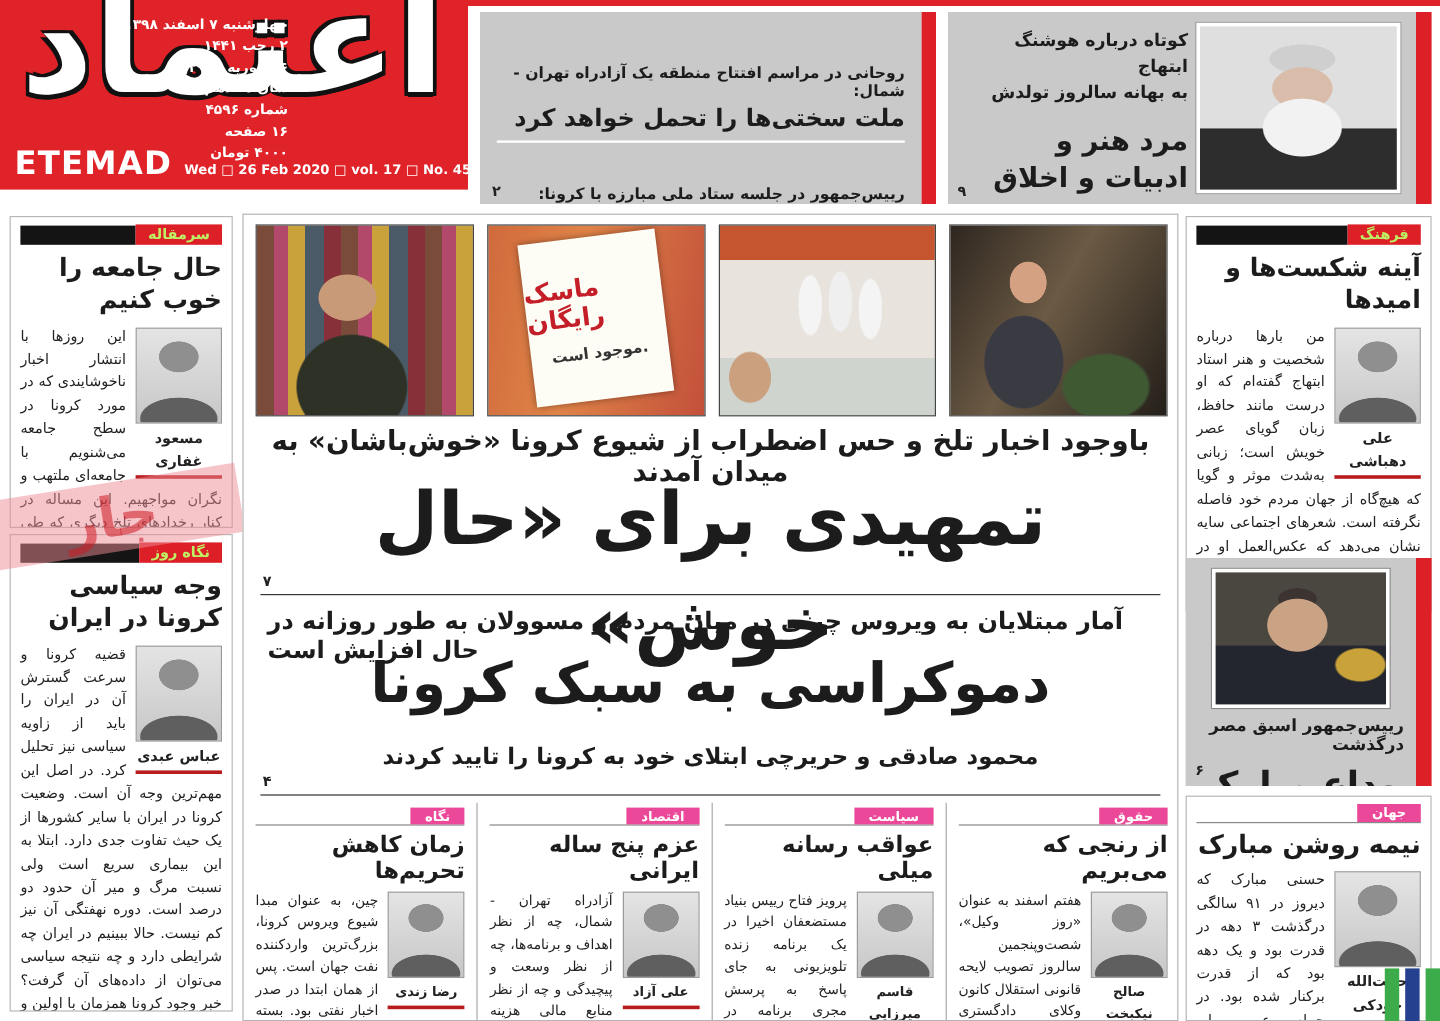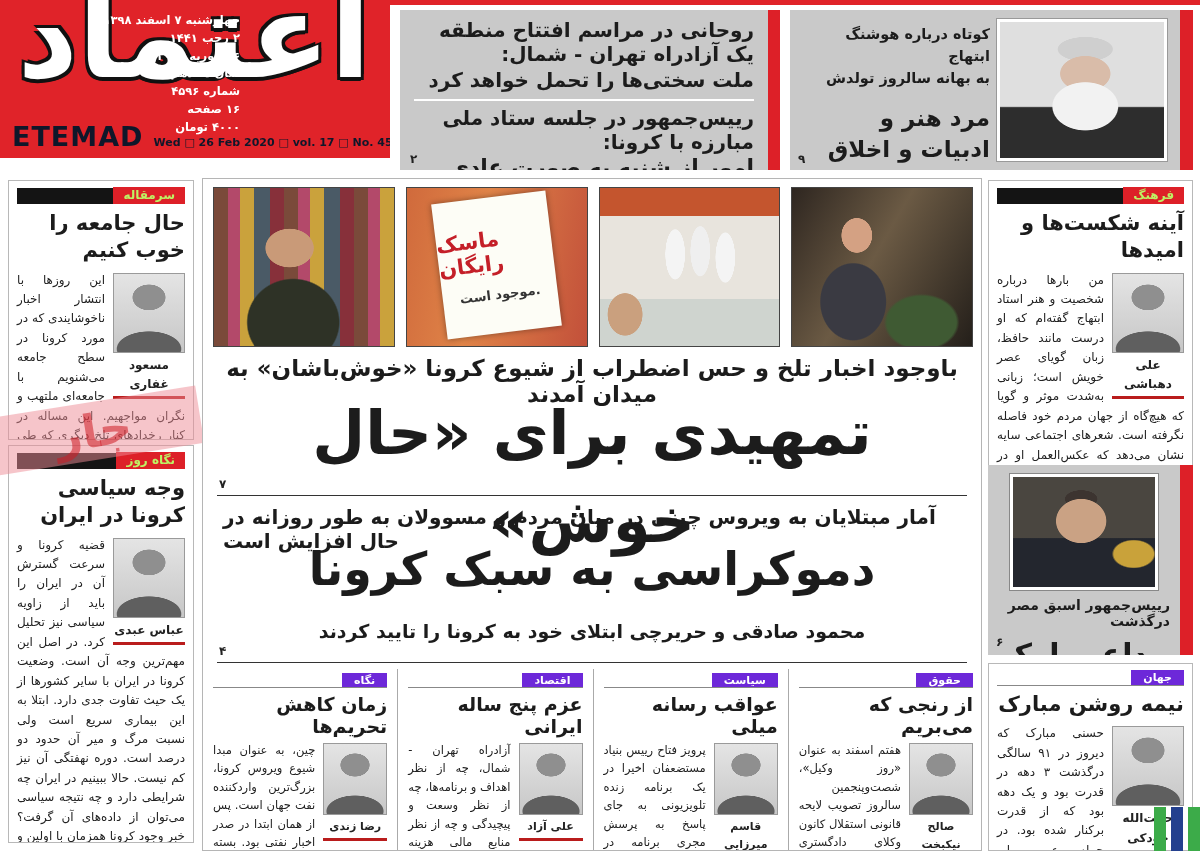--- a/index.html
+++ b/index.html
@@ -10,31 +10,31 @@
   .rtl{direction:rtl;}
   .red-bar-v{background:#dd2028;}
 
   
   .masthead{left:0;top:0;width:390px;height:158px;background:#e02329;overflow:hidden;}
   .logo-fa{position:absolute;left:-6px;top:-28px;width:400px;text-align:center;
            font-size:118px;font-weight:900;color:#fff;line-height:1.1;
            text-shadow:3px 3px 0 #111,-3px -3px 0 #111,3px -3px 0 #111,-3px 3px 0 #111,0 4px 0 #111;}
   .mast-dates{position:absolute;right:150px;top:12px;width:150px;text-align:right;
               color:#fff;font-size:11.5px;line-height:1.55;font-weight:bold;}
-  .mast-bottom{position:absolute;left:12px;bottom:6px;width:370px;color:#0f172a;display:flex;align-items:baseline;gap:10px;}
+  .mast-bottom{position:absolute;left:12px;bottom:6px;width:370px;color:#ffffff;display:flex;align-items:baseline;gap:10px;}
   .logo-en{font-size:27px;font-weight:900;letter-spacing:1px;}
   .info-en{font-size:11px;font-weight:bold;white-space:nowrap;}
 
   .topline{left:0;top:0;width:1200px;height:5px;background:#e02329;}
 
   
   .graybox{background:#c9c9c9;overflow:hidden;}
   .tc-box{left:400px;top:10px;width:368px;height:160px;padding:8px 14px;}
   .tc-red{left:768px;top:10px;width:12px;height:160px;}
-  .tc-kicker{font-size:20px;font-weight:bold;text-align:right;}
+  .tc-kicker{font-size:13px;font-weight:bold;text-align:right;margin-top:36px;}
   .tc-head1{font-size:20px;font-weight:900;text-align:right;margin-top:2px;line-height:1.2;}
   .tc-div{border-top:2px solid #fff;margin:7px 0 5px;}
   .tc-head2{font-size:22px;font-weight:900;text-align:right;margin-top:1px;}
   .pg-num{font-size:12px;font-weight:bold;color:#222;}
   .tc-pg{position:absolute;left:10px;bottom:4px;}
 
   .tr-box{left:790px;top:10px;width:390px;height:160px;padding:10px 12px;}
   .tr-red{left:1180px;top:10px;width:13px;height:160px;}
   .tr-text{position:absolute;right:190px;left:14px;top:14px;text-align:right;}
   .tr-kicker{font-size:14.5px;font-weight:bold;line-height:1.5;}
@@ -100,21 +100,21 @@
   .c-head2{position:absolute;left:10px;right:10px;top:356px;text-align:center;font-size:46px;font-weight:900;line-height:1.5;}
   .c-subline{position:absolute;left:20px;right:20px;top:441px;text-align:center;font-size:19px;font-weight:900;}
   .c-rule2{position:absolute;left:14px;right:14px;top:483px;border-top:1.5px solid #333;}
   .c-pg4{position:absolute;left:16px;top:465px;}
 
   .cols{position:absolute;left:0;top:490px;width:780px;height:183px;display:flex;}
   .col{flex:1;padding:4px 10px 0;overflow:hidden;border-left:1px solid #aaa;}
   .col:first-child{border-left:none;}
   .col-head{display:flex;height:15px;line-height:15px;margin-bottom:5px;border-bottom:1px solid #888;}
   .col-head .line{flex:1;}
-  .col-red{background:#6d28d9;color:#fff;font-size:11px;font-weight:bold;padding:0 12px;}
+  .col-red{background:#ec4899;color:#fff;font-size:11px;font-weight:bold;padding:0 12px;}
   .col-title{font-size:19px;font-weight:900;text-align:right;margin:1px 0 4px;}
   .col-body{font-size:11.5px;line-height:1.6;text-align:justify;color:#222;}
   .col .author{width:64px;}
   .col .portrait{width:64px;height:72px;}
   .col .author-name{font-size:11px;}
 
   
   .culture-box{left:988px;top:180px;width:205px;height:330px;}
   .mubarak-box{left:988px;top:465px;width:192px;height:190px;padding:8px 10px;text-align:center;}
   .mub-red{left:1180px;top:465px;width:13px;height:190px;}

